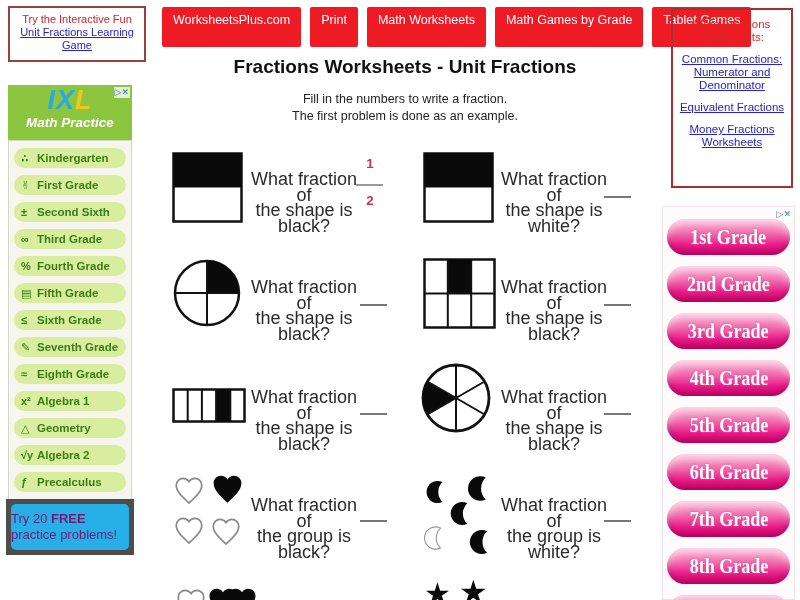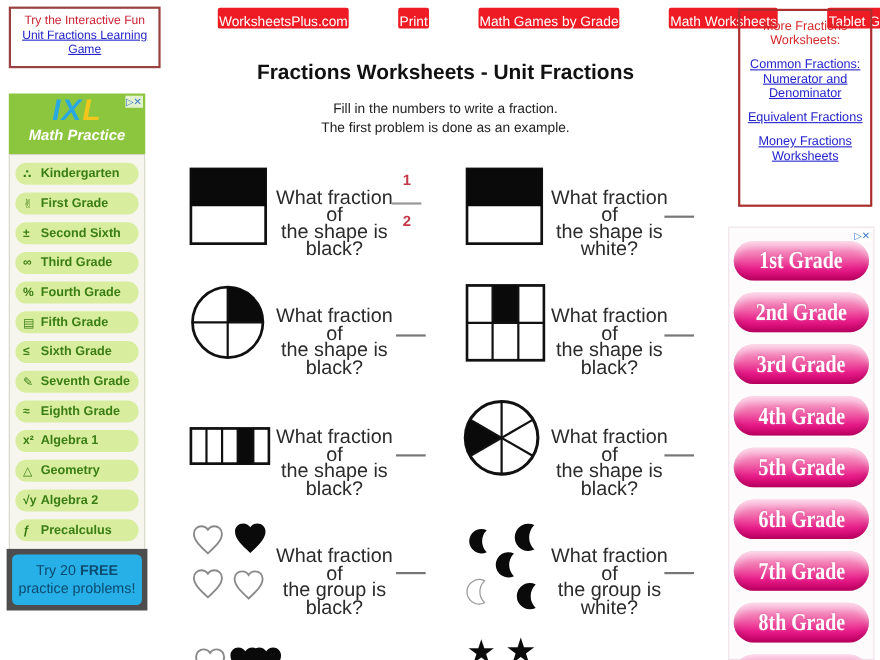--- a/index.html
+++ b/index.html
@@ -15,22 +15,22 @@
     left:8px; top:6px; width:138px; height:56px;
     border:2px solid #994040; background:#fff; text-align:center;
     font-size:11px; line-height:13px; padding-top:5px;
   }
   .promo-box .red-line { color:#cc2233; }
   .promo-box a { color:#2424cc; text-decoration:underline; cursor:pointer; display:block; padding:0 8px; }
 
   
   .nav { left:162px; top:7px; display:flex; gap:9px; }
   .nav-btn {
-    background:#ee1b24; color:#fff; font-size:12.5px; height:19px; line-height:27px;
-    padding:0 1px; border-radius:2px; cursor:pointer; white-space:nowrap;margin-left:36px;
+    background:#ee1b24; color:#fff; font-size:12.5px; height:40px; line-height:27px;
+    padding:0 11px; border-radius:2px; cursor:pointer; white-space:nowrap;
   }
 
   
   .ixl-header {
     left:8px; top:85px; width:124px; height:55px; background:#8cc63e; text-align:center;
     position:absolute;
   }
   .ixl-logo { font-style:italic; font-weight:bold; font-size:27px; line-height:30px; letter-spacing:1px; }
   .ixl-logo .li { color:#2aa9e0; } .ixl-logo .lx { color:#2aa9e0; } .ixl-logo .ll { color:#f2c71d; }
   .ixl-tag { color:#fff; font-weight:bold; font-style:italic; font-size:13.5px; }
@@ -43,22 +43,22 @@
   .ixl-pill {
     display:flex; align-items:center; height:20px; border-radius:11px;
     background:#d8ee9e; margin:0 2px 7px 2px; padding-left:7px; cursor:pointer;
   }
   .ixl-pill .glyph { width:16px; font-size:11px; font-weight:bold; color:#3a7d14; }
   .ixl-pill .lbl { font-size:11.5px; font-weight:bold; color:#3a7d14; white-space:nowrap; }
   .ixl-cta-frame {
     left:6px; top:499px; width:128px; height:56px; background:#4d4d4d; position:absolute; padding:5px;
   }
   .ixl-cta {
-    width:100%; height:100%; background:#27b0e8; border-radius:5px; color:#0c4a6e;
-    text-align:center; font-size:13px; line-height:16px; padding-top:7px; cursor:pointer;
+    width:100%; height:100%; background:#27b0e8; border-radius:5px; color:#701a75;
+    text-align:left; font-size:13px; line-height:16px; padding-top:7px; cursor:pointer;
   }
 
   
   .title { left:155px; top:56px; width:500px; text-align:center; font-size:19px; font-weight:bold; color:#111; }
   .instr { left:155px; top:91px; width:500px; text-align:center; font-size:12.5px; line-height:17px; color:#222; }
 
   
   .ptext { position:absolute; width:120px; text-align:center; font-size:18px; line-height:15.5px; color:#2b2b2b; }
   .blank { position:absolute; width:27px; border-top:2px solid #777; }
   .frac { color:#c23848; font-size:13.5px; font-weight:bold; text-align:center; width:30px; }
@@ -93,22 +93,22 @@
 <body>
 
 <div class="abs promo-box">
   <div class="red-line">Try the Interactive Fun</div>
   <a>Unit Fractions Learning Game</a>
 </div>
 
 <div class="abs nav">
   <div class="nav-btn">WorksheetsPlus.com</div>
   <div class="nav-btn">Print</div>
+  <div class="nav-btn">Math Worksheets</div>
   <div class="nav-btn">Math Games by Grade</div>
-  <div class="nav-btn">Math Worksheets</div>
   <div class="nav-btn">Tablet Games</div>
 </div>
 
 <div class="ixl-header">
   <div class="ad-marker">▷✕</div>
   <div class="ixl-logo"><span class="li">I</span><span class="lx">X</span><span class="ll">L</span></div>
   <div class="ixl-tag">Math Practice</div>
 </div>
 <div class="ixl-list">
   <div class="ixl-pill">

